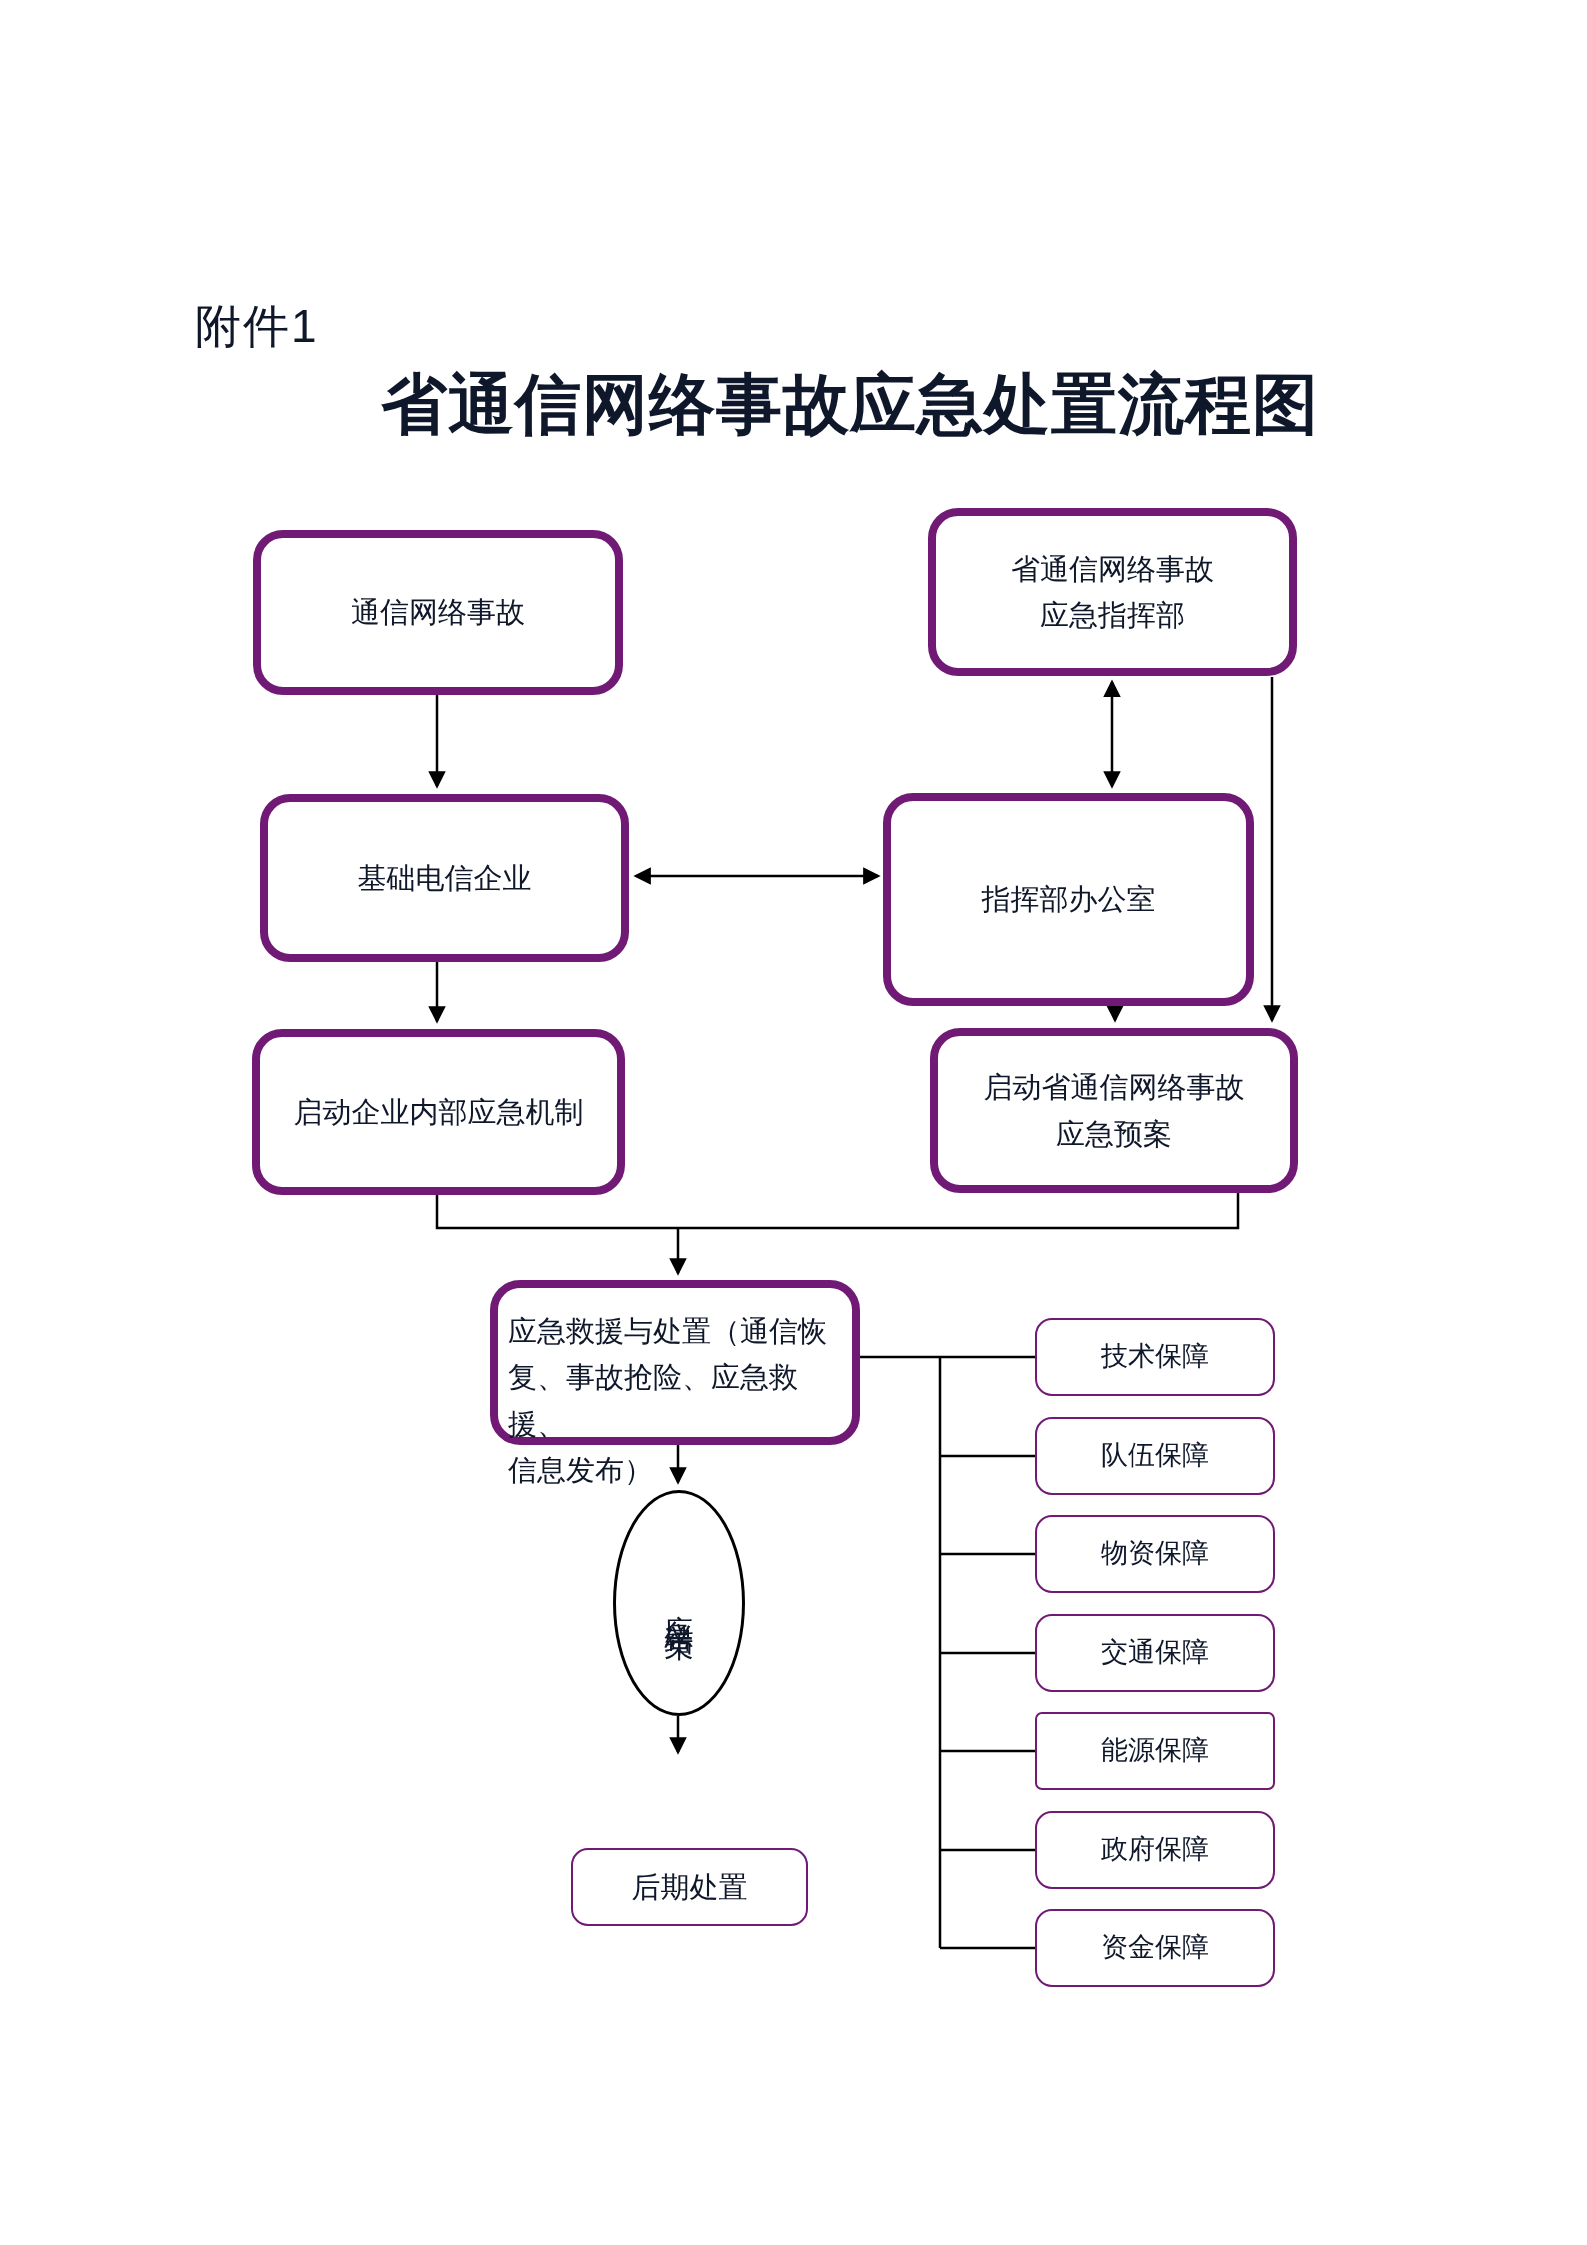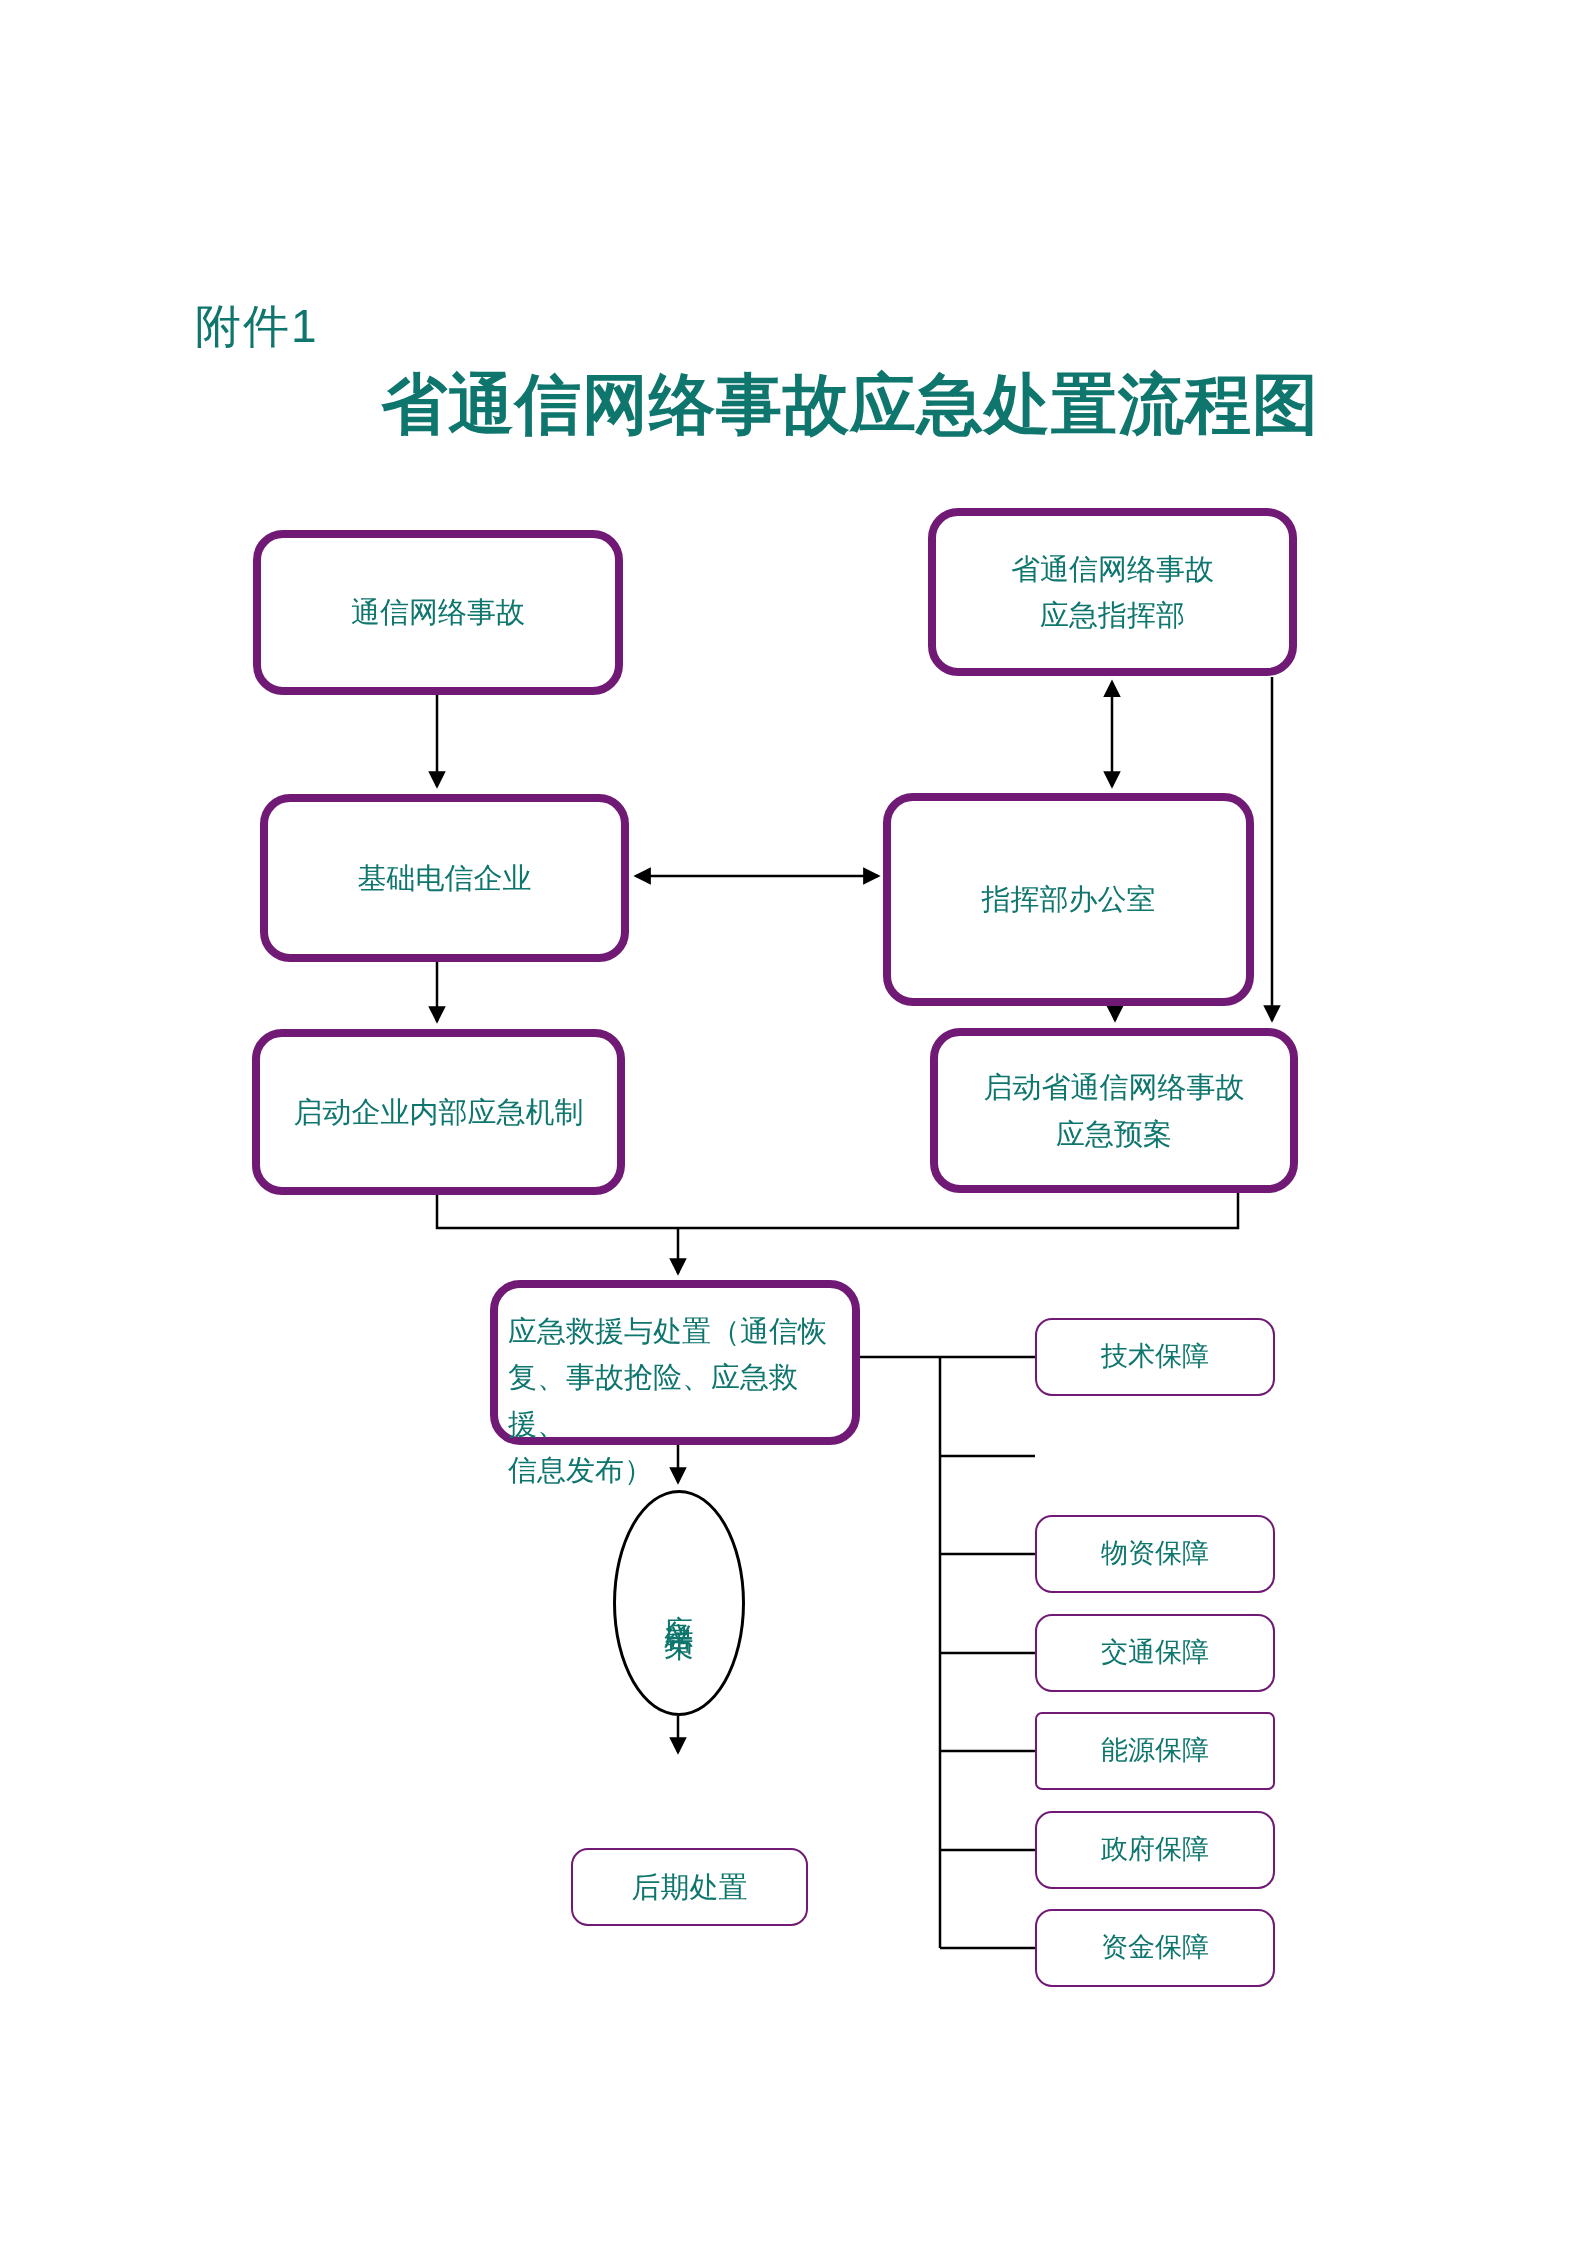--- a/index.html
+++ b/index.html
@@ -1,21 +1,21 @@
 <!DOCTYPE html>
 <html><head>
 <meta charset="utf-8">
 <style>
   html,body{margin:0;padding:0;background:#ffffff;}
   #page{
     position:relative;
     width:1587px;height:2245px;
     background:#ffffff;
     font-family:"Liberation Sans", sans-serif;
-    color:#0f766e;
+    color:#0f172a;
     overflow:hidden;
   }
   .attachment{
     position:absolute;left:195px;top:296px;
     font-size:46px;letter-spacing:2px;
   }
   .title{
     position:absolute;left:300px;top:360px;width:1100px;
     text-align:center;font-size:66px;font-weight:600;letter-spacing:1px;
   }
@@ -102,19 +102,20 @@
 复、事故抢险、应急救援、
 信息发布）</div>
 
   <div class="ellipse" style="left:613px;top:1490px;width:132px;height:226px;">
     <span>应急结束</span>
   </div>
 
   <div class="node node--small" style="left:571px;top:1848px;width:237px;height:78px;">后期处置</div>
 
   <div class="node support-box" style="left:1035px;top:1318px;width:240px;height:78px;">技术保障</div>
+  <div class="node support-box" style="left:1035px;top:1417px;width:240px;height:78px;">队伍保障</div>
   <div class="node support-box" style="left:1035px;top:1515px;width:240px;height:78px;">物资保障</div>
   <div class="node support-box" style="left:1035px;top:1614px;width:240px;height:78px;">交通保障</div>
   <div class="node support-box" style="left:1035px;top:1712px;width:240px;height:78px;border-radius:7px;">能源保障</div>
   <div class="node support-box" style="left:1035px;top:1811px;width:240px;height:78px;">政府保障</div>
   <div class="node support-box" style="left:1035px;top:1909px;width:240px;height:78px;">资金保障</div>
 
 </div>
 
 </body></html>

